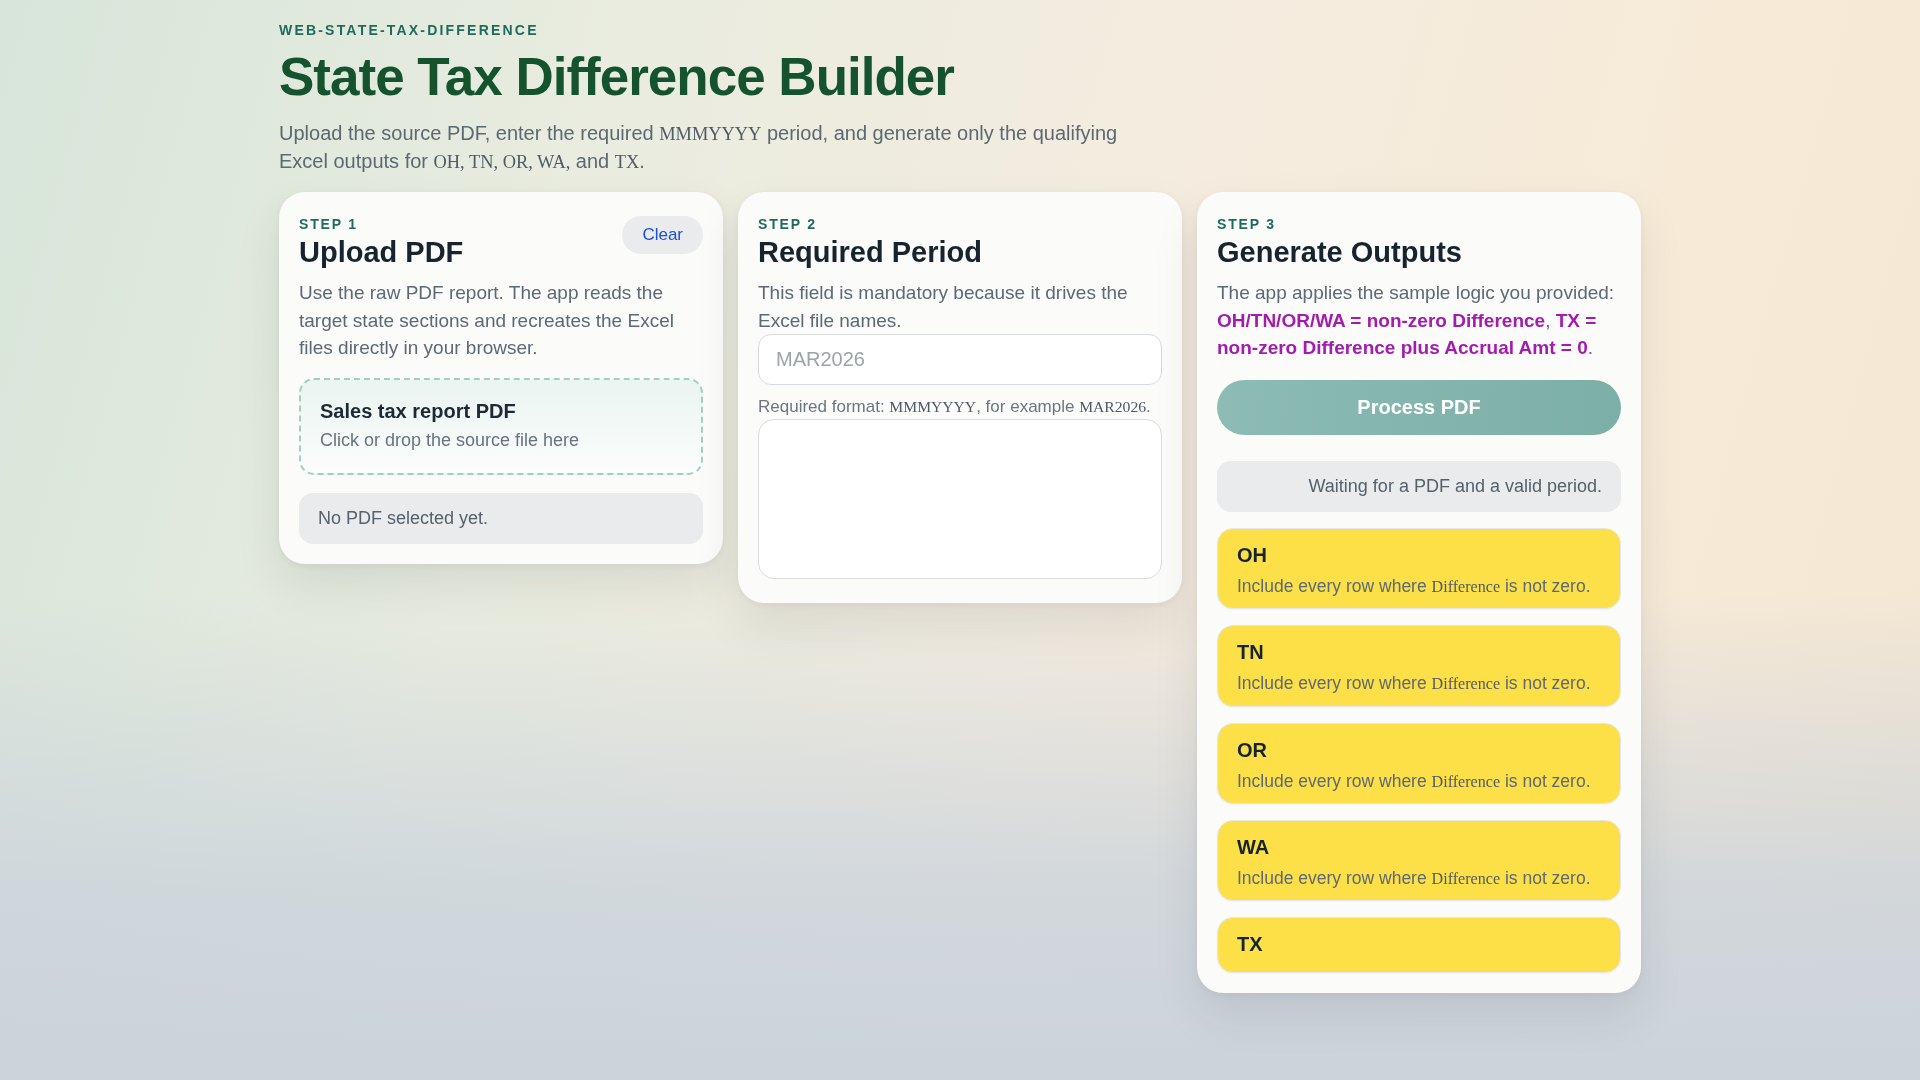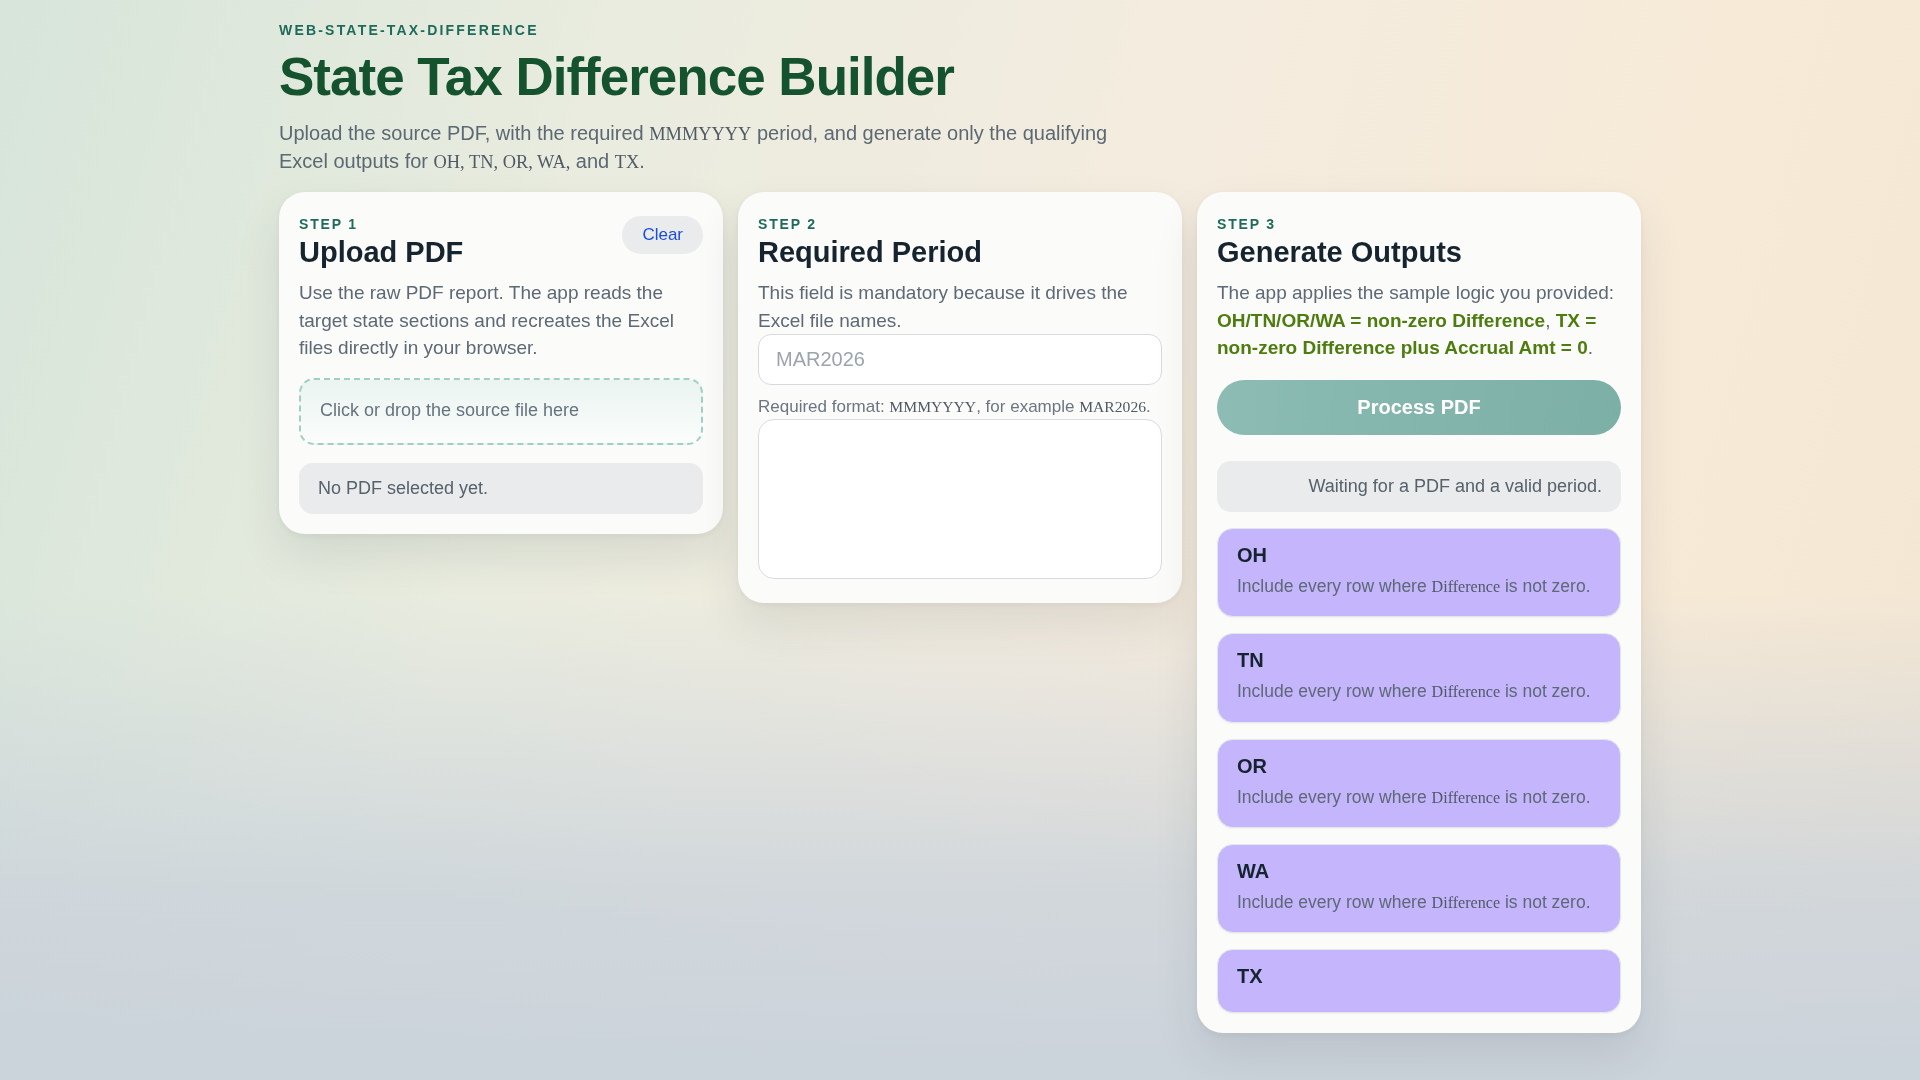--- a/index.html
+++ b/index.html
@@ -42,21 +42,21 @@
     box-shadow: 0 22px 45px rgba(35,48,62,0.10), 0 2px 6px rgba(35,48,62,0.05);
   }
   .card-head { display: flex; justify-content: space-between; align-items: flex-start; }
   .step-label {
     color: #1f6b5b; font-size: 14px; font-weight: bold;
     letter-spacing: 1.8px; text-transform: uppercase;
   }
   .card h2 { font-size: 29px; font-weight: bold; color: #16242f; margin: 4px 0 10px; }
   .card p.desc { font-size: 19px; line-height: 1.46; color: #5d6975; }
   .mono { font-family: Liberation Serif, serif; font-size: 0.92em; color: #4f5a65; }
-  .bold-seg { font-weight: bold; color: #4d7c0f; }
+  .bold-seg { font-weight: bold; color: #a21caf; }
 
   .pill-btn {
     border: none; background: #e9ebed; color: #1d4ed8; font-family: inherit;
     font-size: 17px; padding: 9px 20px; border-radius: 999px; cursor: pointer;
     white-space: nowrap;
   }
 
   .dropzone {
     margin-top: 16px; border: 2px dashed #9fd0c4; border-radius: 15px;
     padding: 20px 19px 22px; cursor: pointer;
@@ -86,50 +86,51 @@
   }
 
   .process-btn {
     width: 100%; border: none; margin-top: 18px;
     background: linear-gradient(95deg, #8cbcb3 0%, #7cafa6 100%);
     color: #ffffff; font-family: inherit; font-size: 20px; font-weight: bold;
     padding: 16px 0; border-radius: 999px; cursor: default;
   }
 
   .state-card {
-    margin-top: 16px; background: #c4b5fd; border: 1px solid #e3e7ea;
-    border-radius: 16px; padding: 15px 19px 17px;
+    margin-top: 16px; background: #fde047; border: 1px solid #e3e7ea;
+    border-radius: 16px; padding: 15px 19px 9px;
     box-shadow: 0 1px 2px rgba(30,45,60,0.04);
   }
   .state-card .state-code { font-size: 20px; font-weight: bold; color: #16242f; margin-bottom: 7px; }
   .state-card .state-rule { font-size: 17.5px; color: #5d6975; line-height: 1.45; }
 </style>
 </head>
 <body>
 
 <div class="page">
 
   <header class="header">
     <div class="eyebrow">WEB-STATE-TAX-DIFFERENCE</div>
     <h1 class="title">State Tax Difference Builder</h1>
-    <p class="subtitle"><span>Upload the source PDF, with the required </span><span class="mono">MMMYYYY</span><span> period, and generate only the qualifying Excel outputs for </span><span class="mono">OH, TN, OR, WA,</span><span> and </span><span class="mono">TX</span><span>.</span></p>
+    <p class="subtitle"><span>Upload the source PDF, enter the required </span><span class="mono">MMMYYYY</span><span> period, and generate only the qualifying Excel outputs for </span><span class="mono">OH, TN, OR, WA,</span><span> and </span><span class="mono">TX</span><span>.</span></p>
   </header>
 
   <main class="steps-grid">
 
     <section class="card">
       <div class="card-head">
         <div>
           <div class="step-label">STEP 1</div>
           <h2>Upload PDF</h2>
         </div>
         <button class="pill-btn">Clear</button>
       </div>
       <p class="desc">Use the raw PDF report. The app reads the target state sections and recreates the Excel files directly in your browser.</p>
       <div class="dropzone">
+        <div class="dz-title">Sales tax report PDF</div>
         <div class="dz-hint">Click or drop the source file here</div>
       </div>
       <div class="status-box">No PDF selected yet.</div>
     </section>
 
     <section class="card">
       <div class="step-label">STEP 2</div>
       <h2>Required Period</h2>
       <p class="desc">This field is mandatory because it drives the Excel file names.</p>
 

